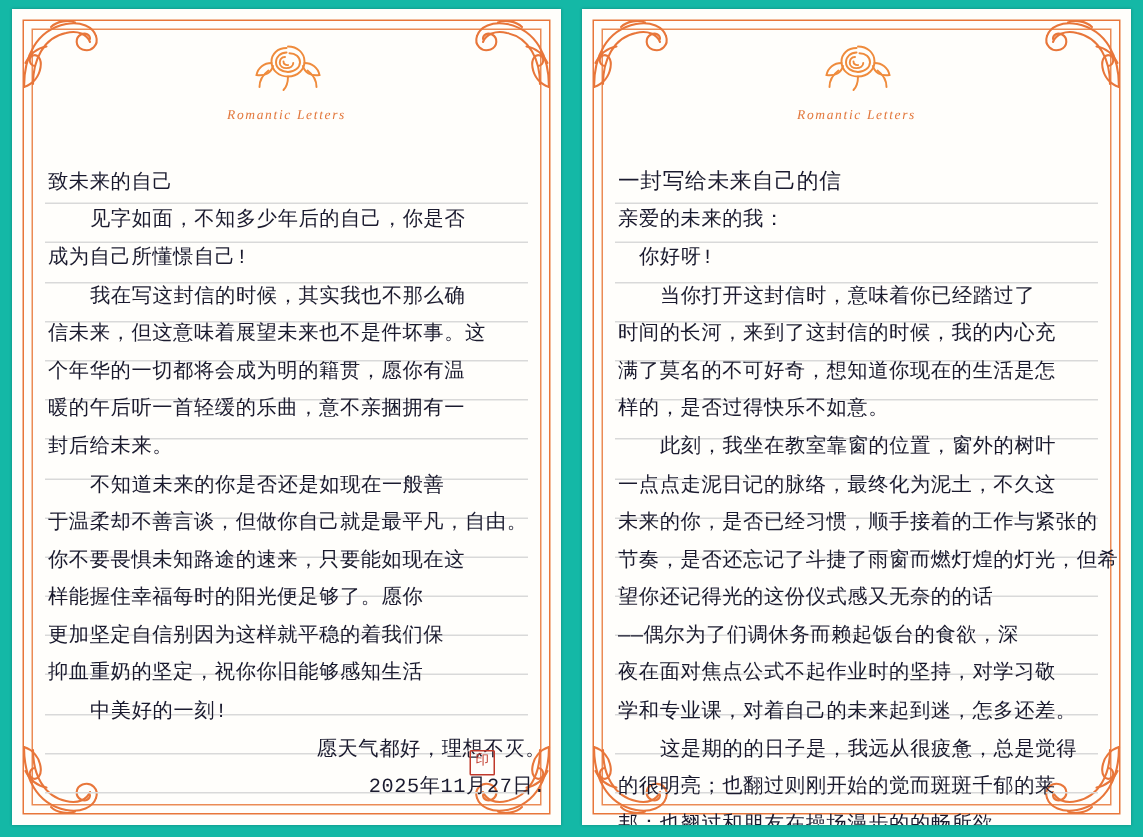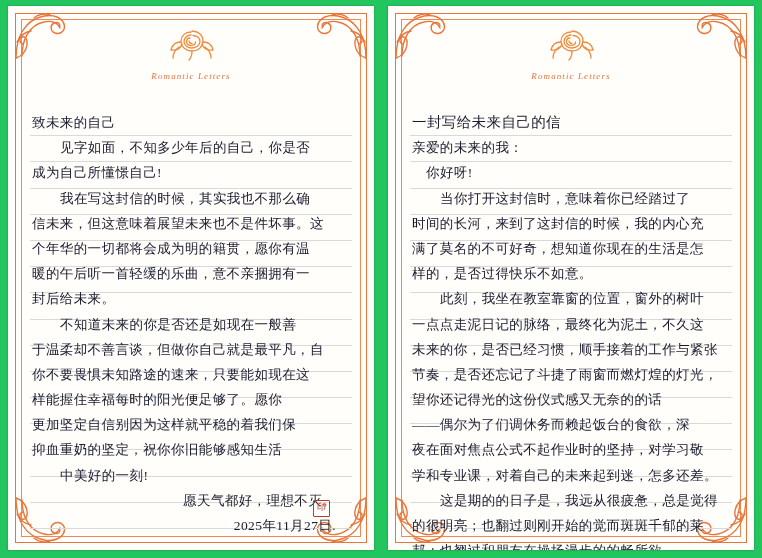--- a/index.html
+++ b/index.html
@@ -10,21 +10,21 @@
   body {
     width: 762px;
     height: 558px;
     font-family: "Liberation Sans", sans-serif;
     overflow: hidden;
   }
   #stage {
     position: relative;
     width: 762px;
     height: 558px;
-    background: #22c55e;
+    background: #14b8a6;
     display: flex;
     justify-content: space-between;
     box-sizing: border-box;
     padding: 6px 8px;
   }
 
   
   .sheet {
     position: relative;
     width: 366px;
@@ -87,22 +87,22 @@
   .rule-line {
     height: 25.2px;
     border-bottom: 0.7px solid #d9d9d9;
     position: relative;
   }
 
   
   .hand {
     position: absolute;
     left: 24px;
-    right: 32px;
-    font-family: Liberation Serif, serif;
+    right: 4px;
+    font-family: Liberation Mono, monospace;
     color: #1a1a2e;
     font-size: 13.5px;
     line-height: 25.2px;
     letter-spacing: 0.4px;
     white-space: pre-wrap;
     word-break: break-all;
   }
   .hand .ln {
     height: 25.2px;
     line-height: 25.2px;

